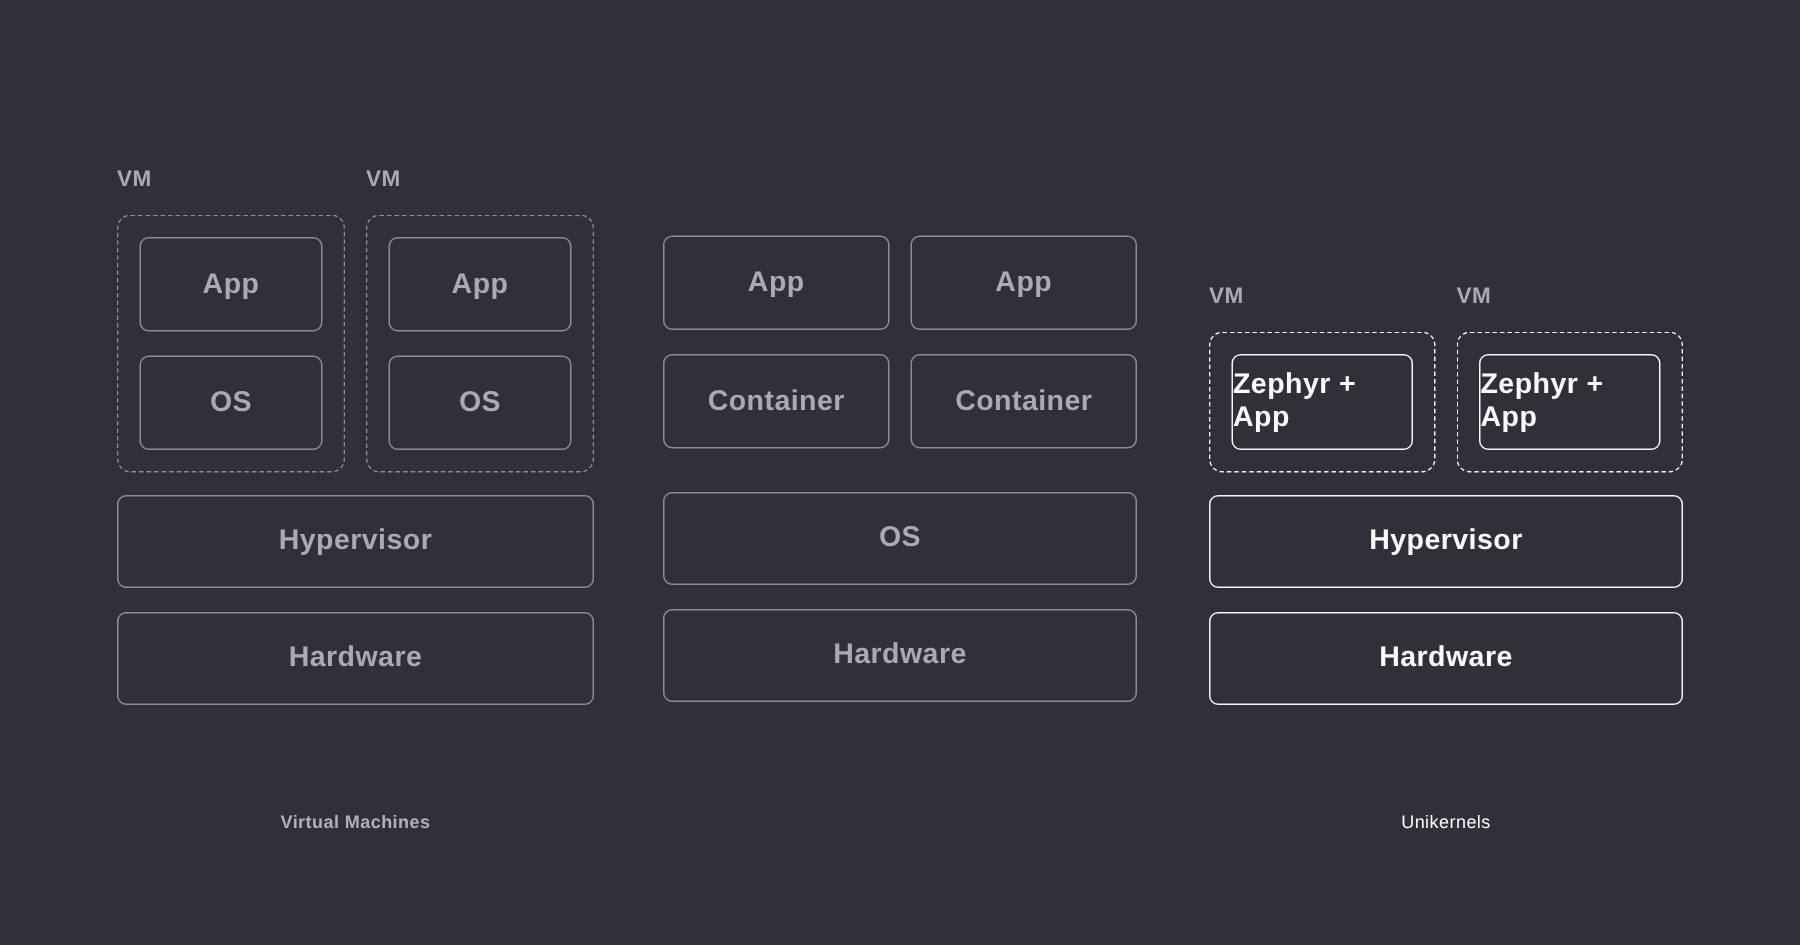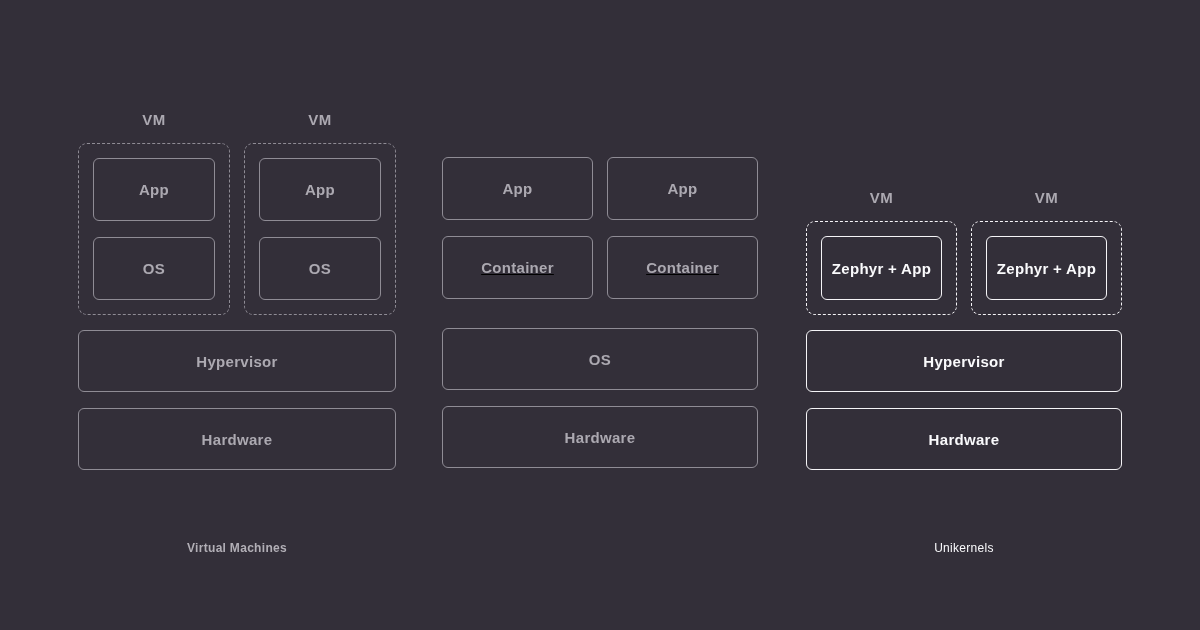--- a/index.html
+++ b/index.html
@@ -24,53 +24,53 @@
   }
   .col{position:absolute;top:0;}
   .col-left{left:78px;width:318px;}
   .col-mid{left:442px;width:316px;}
   .col-right{left:806px;width:316px;}
 
   .vm-labels{display:flex;gap:14px;}
   .col-left .vm-labels{margin-top:111px;}
   .col-right .vm-labels{margin-top:189px;}
   .vm-label{
-    flex:1;text-align:center;
+    flex:1;
     font-size:15px;font-weight:700;letter-spacing:.4px;
     line-height:18px;color:var(--muted-text);
   }
 
   .vm-row{display:flex;gap:14px;margin-top:14px;}
   .vm-group{
     flex:1;
     border:1.5px dashed var(--muted-border);
     border-radius:9px;
     padding:14px;
     display:flex;flex-direction:column;gap:16px;
   }
   .col-right .vm-group{border-color:var(--highlight);}
 
   .node{
     border:1.5px solid var(--muted-border);
     border-radius:6px;
     height:63px;
     display:flex;align-items:center;justify-content:center;
-    font-size:15px;font-weight:600;letter-spacing:.3px;
+    font-size:19px;font-weight:600;letter-spacing:.3px;
     color:var(--muted-text);
   }
   .col-right .node{
     border-color:var(--highlight);
     color:var(--highlight-text);
     height:64px;
   }
 
   .stack-row{display:flex;gap:14px;}
   .stack-row .node{flex:1;}
   .col-mid .stack-row.first{margin-top:157px;}
-  .col-mid .stack-row.second{margin-top:16px;text-decoration:underline;}
+  .col-mid .stack-row.second{margin-top:16px;}
 
   .layer{height:62px;}
   .layer.first{margin-top:15px;}
   .col-mid .layer.first{margin-top:29px;}
   .layer.second{margin-top:16px;}
   .col-right .layer{height:62px;}
 
   .caption{
     margin-top:68px;
     text-align:center;

